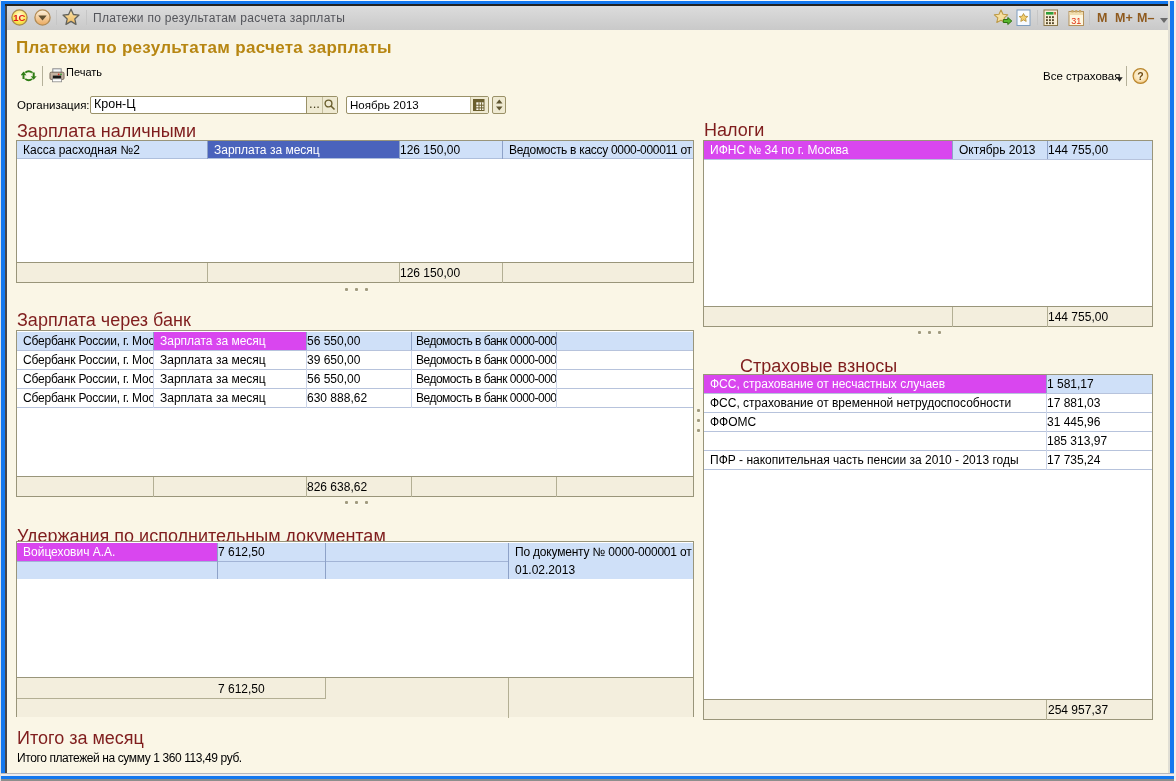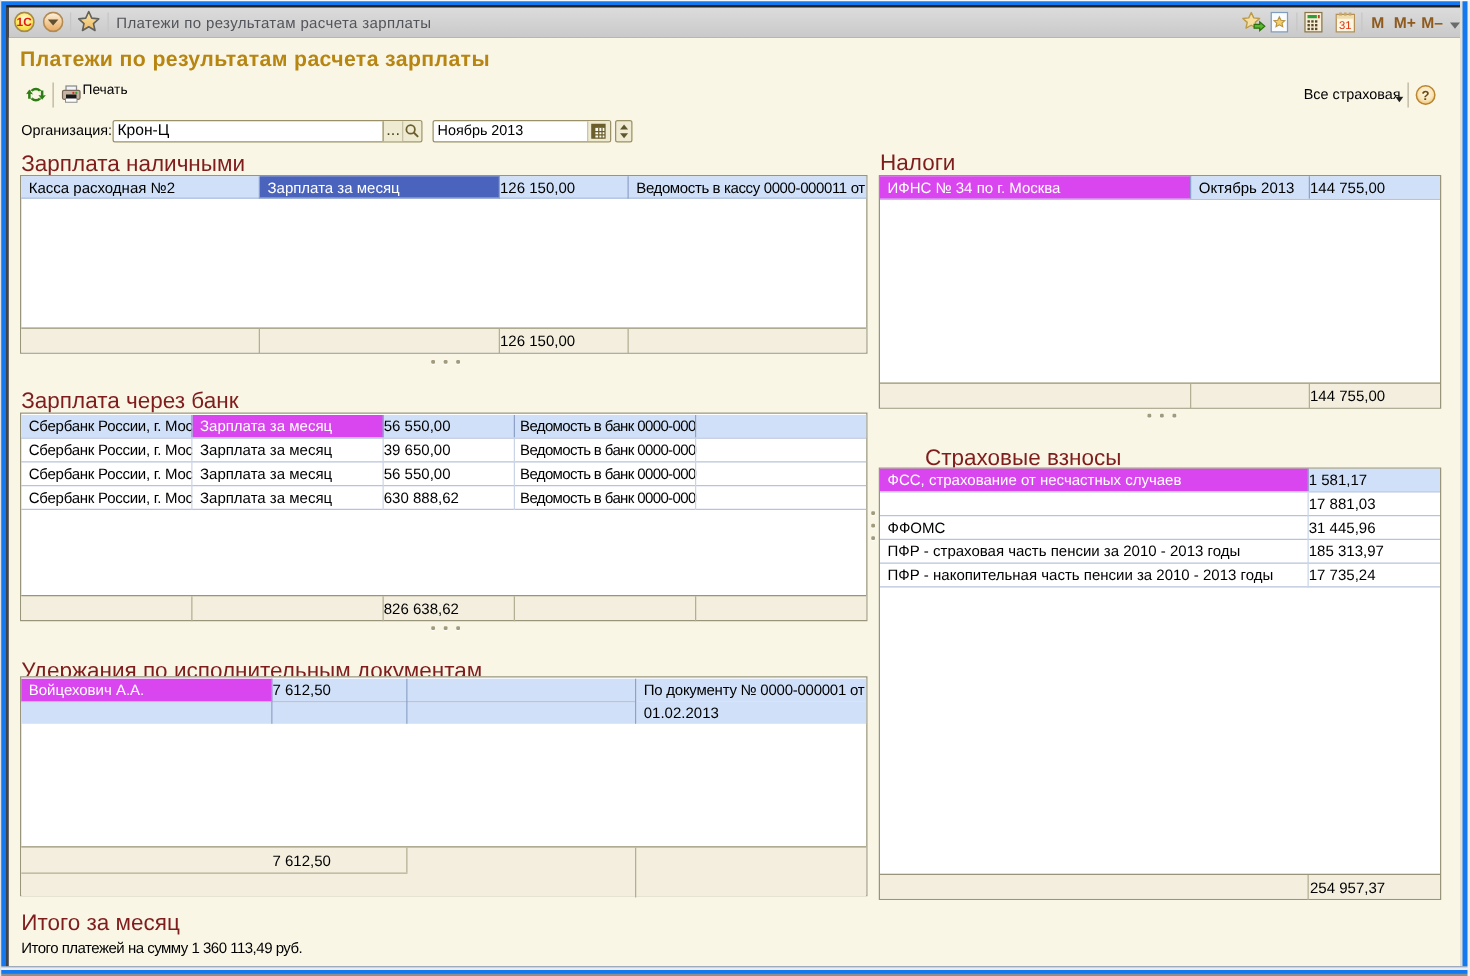--- a/index.html
+++ b/index.html
@@ -325,26 +325,26 @@
     <i></i>
     <i></i>
   </div>
 
 <div class="lbl" style="left:704px;top:356px;margin-left:36px;">Страховые взносы</div>
 <div class="table" id="t5" style="left:703px;top:374px;width:450px;height:346px;">
   <div class="cell steel" style="left:0;top:0;width:343px;height:18px;">ФСС, страхование от несчастных случаев</div>
   <div class="cell lb num" style="left:343px;top:0;width:105px;height:18px;">1 581,17</div>
   <div class="abs" style="left:342px;top:0;width:1px;height:18px;background:#8ea2c8;"></div>
   <div class="abs" style="left:0;top:18px;width:448px;height:1px;background:#b7c3dc;"></div>
+  <div class="cell" style="left:0;top:19px;width:343px;height:18px;">ФСС, страхование от временной нетрудоспособности</div>
   <div class="cell num" style="left:343px;top:19px;width:105px;height:18px;">17 881,03</div>
   <div class="abs" style="left:0;top:37px;width:448px;height:1px;background:#b7c3dc;"></div>
   <div class="cell" style="left:0;top:38px;width:343px;height:18px;">ФФОМС</div>
   <div class="cell num" style="left:343px;top:38px;width:105px;height:18px;">31 445,96</div>
   <div class="abs" style="left:0;top:56px;width:448px;height:1px;background:#b7c3dc;"></div>
-  <div class="cell" style="left:0;top:57px;width:343px;height:18px;">ПФР - страховая часть пенсии за 2010 - 2013 годы</div>
   <div class="cell num" style="left:343px;top:57px;width:105px;height:18px;">185 313,97</div>
   <div class="abs" style="left:0;top:75px;width:448px;height:1px;background:#b7c3dc;"></div>
   <div class="cell" style="left:0;top:76px;width:343px;height:18px;">ПФР - накопительная часть пенсии за 2010 - 2013 годы</div>
   <div class="cell num" style="left:343px;top:76px;width:105px;height:18px;">17 735,24</div>
   <div class="abs" style="left:0;top:94px;width:448px;height:1px;background:#b7c3dc;"></div>
   <div class="abs" style="left:342px;top:19px;width:1px;height:76px;background:#ccd5e8;"></div>
   <div class="ftr" style="left:0;top:324px;width:448px;height:20px;">
     <div class="fsep" style="left:342px;top:0;height:20px;"></div>
     <div class="cell num" style="left:344px;top:1px;width:102px;height:18px;background:none;padding-right:3px;">254 957,37</div>
   </div>

